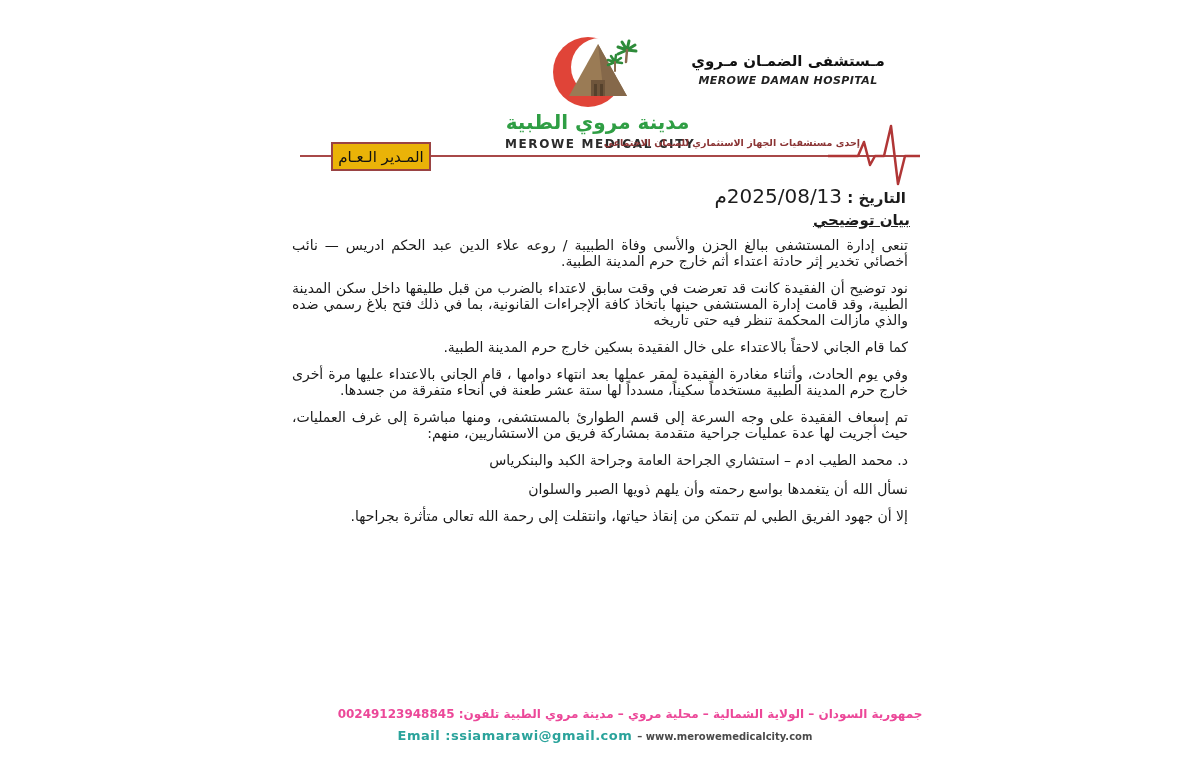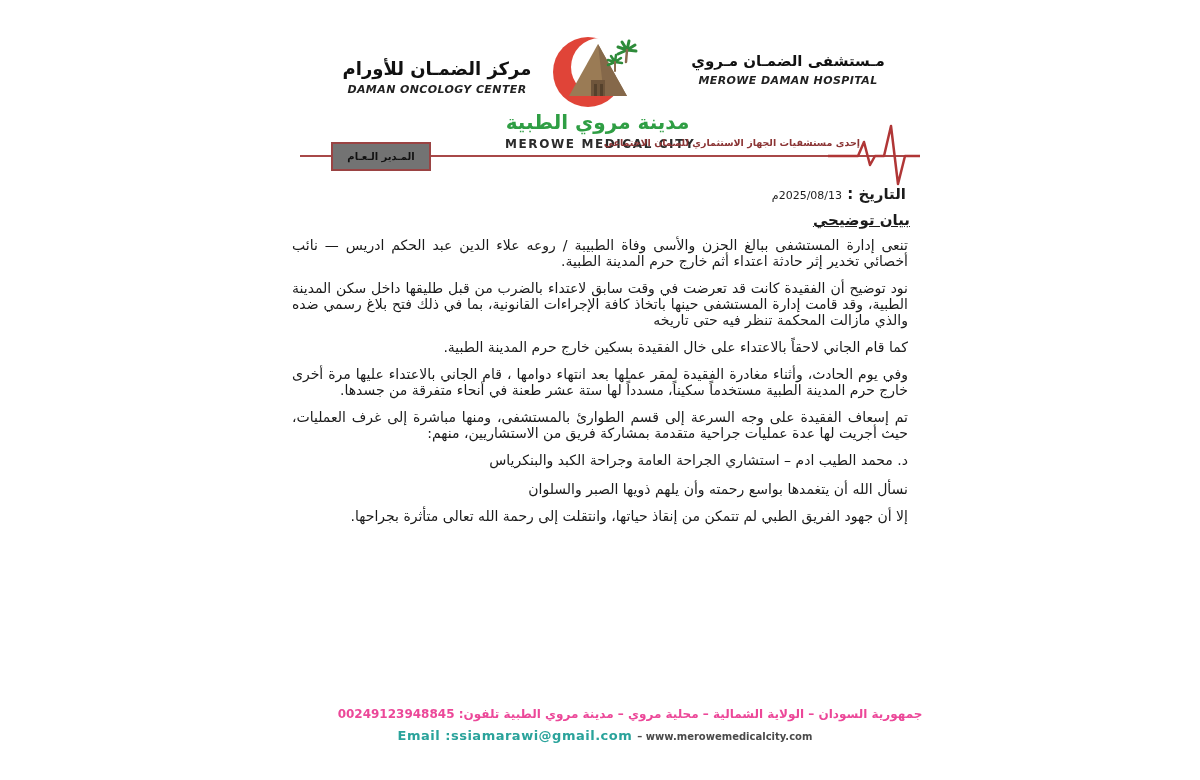--- a/index.html
+++ b/index.html
@@ -20,28 +20,28 @@
   .logo-en{font-size:12px;font-weight:bold;color:#2b2b2b;letter-spacing:1.6px;margin-top:3px;white-space:nowrap;}
   
   .tagline{
     position:absolute;top:137px;left:648px;width:212px;direction:rtl;text-align:left;
     font-size:9.5px;font-weight:600;color:#8b3434;white-space:nowrap;
   }
   .red-line{position:absolute;top:155px;left:300px;width:618px;height:2px;background:#a84848;}
   .ecg{position:absolute;top:121px;left:828px;}
   .manager-box{
     position:absolute;top:142px;left:331px;width:96px;height:25px;
-    border:2px solid #9a4343;background:#737373;z-index:2;
+    border:2px solid #9a4343;background:#eab308;z-index:2;
     display:flex;align-items:center;justify-content:center;
-    font-size:10px;font-weight:bold;color:#111;direction:rtl;white-space:nowrap;
+    font-size:15px;font-weight:normal;color:#111;direction:rtl;white-space:nowrap;
   }
   
   .date-row{position:absolute;top:184px;left:600px;width:306px;direction:rtl;text-align:right;white-space:nowrap;}
   .date-label{font-weight:bold;font-size:15px;}
-  .date-value{font-size:11px;}
+  .date-value{font-size:20px;}
   .doc-title-wrap{position:absolute;top:210px;left:290px;width:620px;text-align:right;}
   .doc-title{font-size:15px;font-weight:bold;text-decoration:underline;direction:rtl;display:inline-block;}
   
   .body-text{
     position:absolute;top:237px;left:292px;width:616px;direction:rtl;
     font-size:14px;line-height:16px;text-align:justify;color:#1a1a1a;
   }
   .body-text p{margin:0 0 11px 0;}
   .body-text p.doctor{margin:0 0 13px 0;}
   
@@ -51,24 +51,20 @@
   }
   .footer-line2{position:absolute;top:725px;left:290px;width:630px;text-align:center;white-space:nowrap;direction:ltr;}
   .footer-email{font-size:13px;font-weight:bold;color:#2aa39b;letter-spacing:.5px;}
   .footer-web{font-size:10px;font-weight:600;color:#4a4a4a;}
 </style>
 </head>
 <body>
 
 <div class="canvas">
 
-  <div class="hdr-block hdr-left">
-    <div class="hdr-ar">مركز الضمـان للأورام</div>
-    <div class="hdr-en">DAMAN ONCOLOGY CENTER</div>
-  </div>
 
   <div class="hdr-block logo-block">
     <svg class="logo-svg" width="100" height="76" viewBox="0 0 100 76">
       <circle cx="40" cy="38" r="35" fill="#e04438"></circle>
       <circle cx="52" cy="33" r="29" fill="#ffffff"></circle>
       <g>
         <polygon points="50,10 79,62 21,62" fill="#9a7b55"></polygon>
         <polygon points="50,10 79,62 56,62" fill="#85684a"></polygon>
         <rect x="43" y="46" width="14" height="16" fill="#6f553b"></rect>
         <rect x="46" y="50" width="3" height="12" fill="#55412c"></rect>

